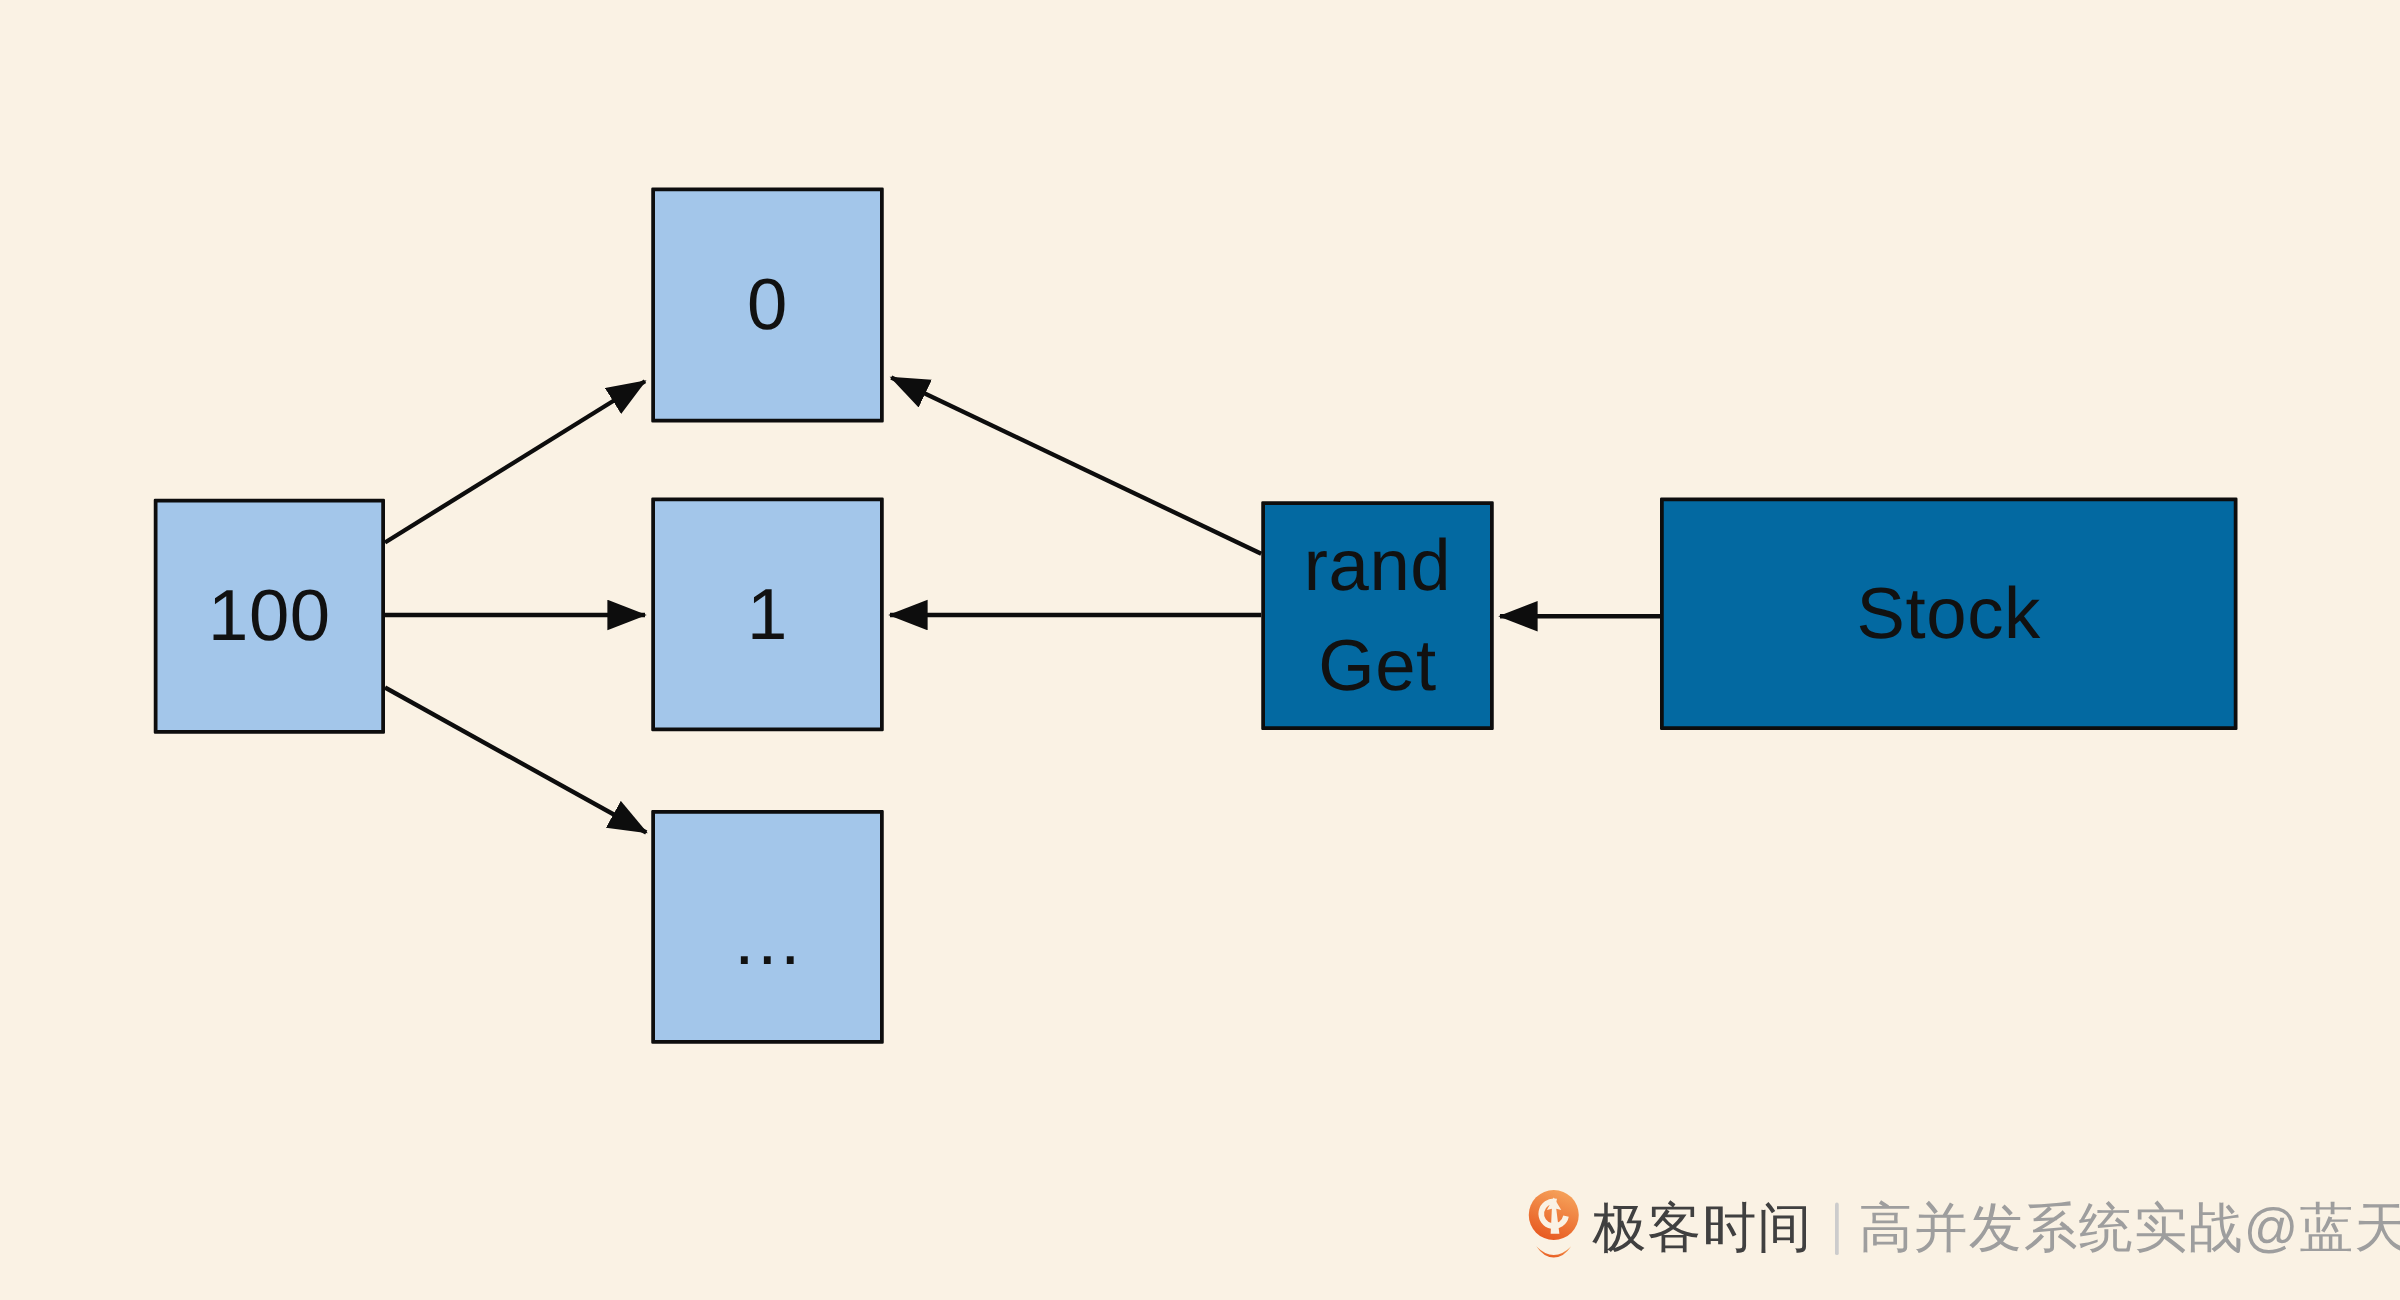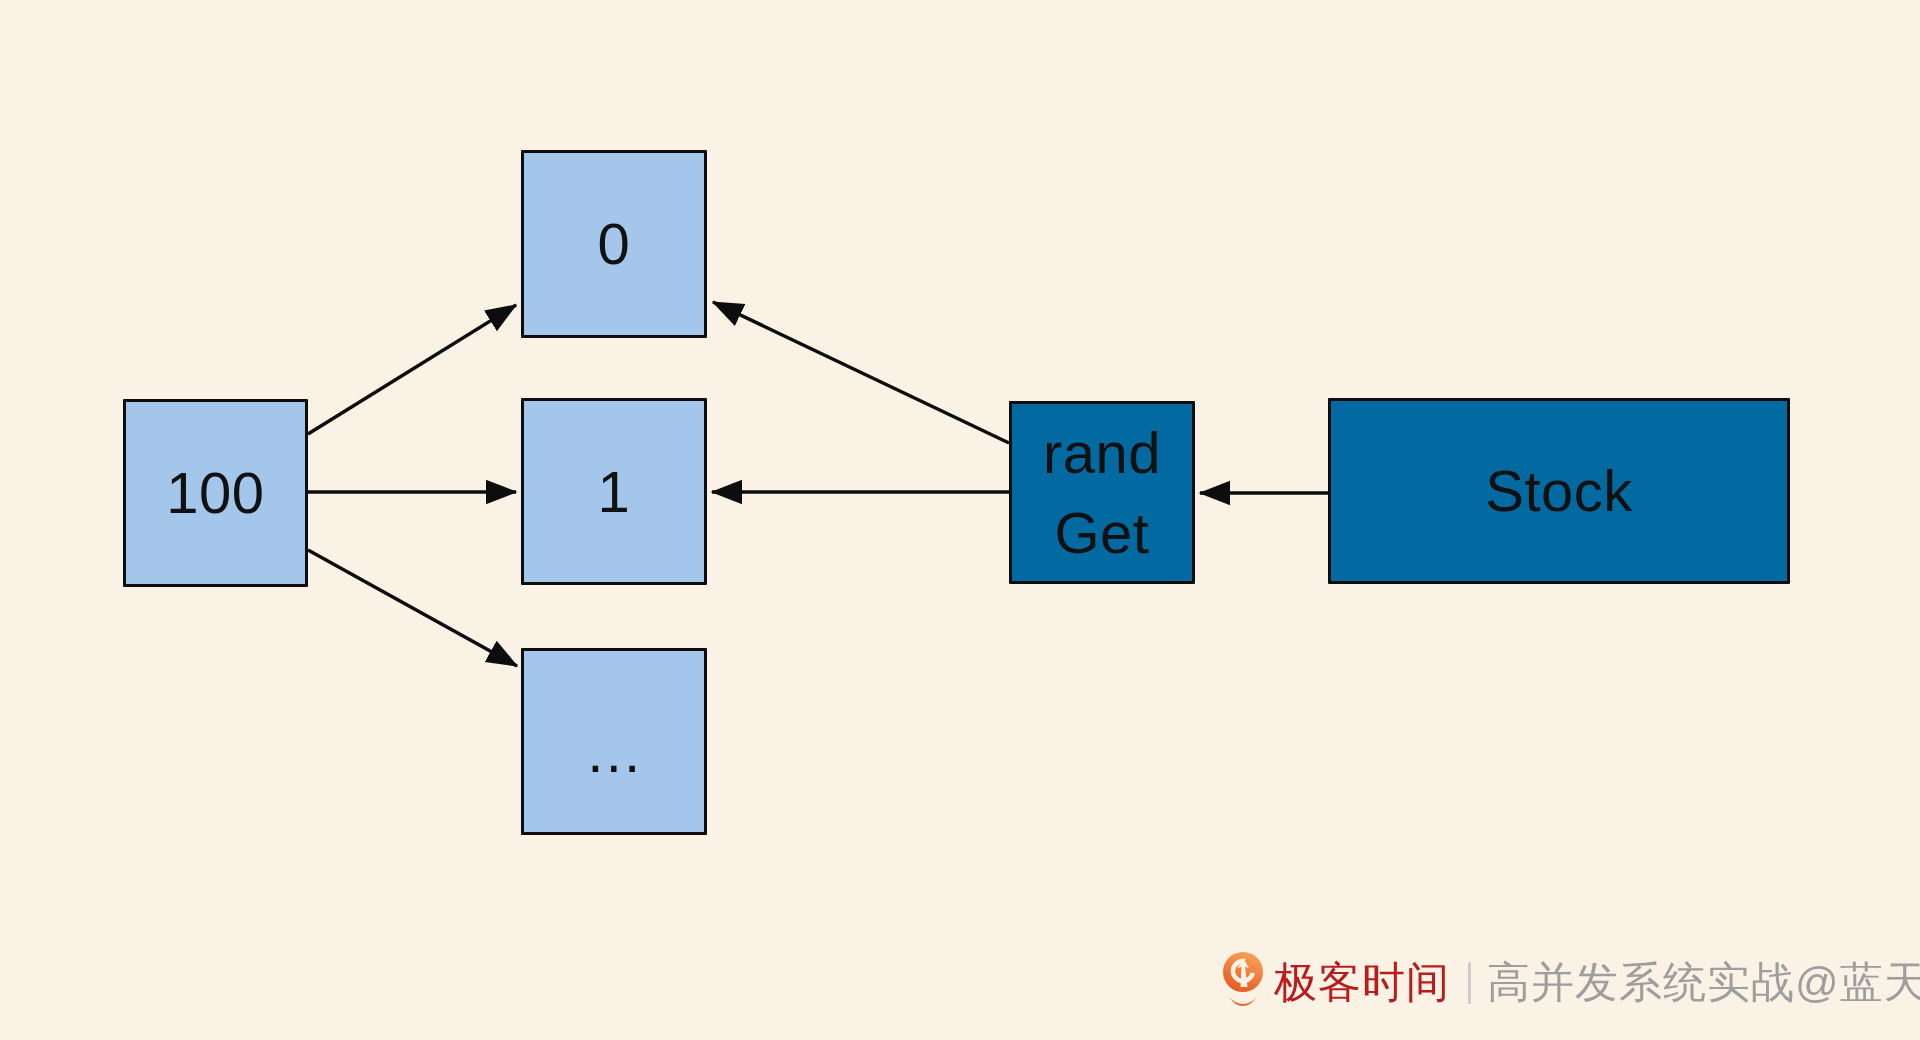--- a/index.html
+++ b/index.html
@@ -61,21 +61,21 @@
     align-items: center;
   }
   .watermark .logo {
     width: 42px;
     height: 64px;
     margin-right: 10px;
     flex: 0 0 auto;
   }
   .wm-brand {
     font-size: 43px;
-    color: #b91c1c;
+    color: #404040;
     letter-spacing: 1px;
     white-space: nowrap;
     font-family: Liberation Serif, serif;
   }
   .wm-divider {
     width: 3px;
     height: 42px;
     background: #cccccc;
     border-radius: 2px;
     margin: 0 16px 0 18px;

